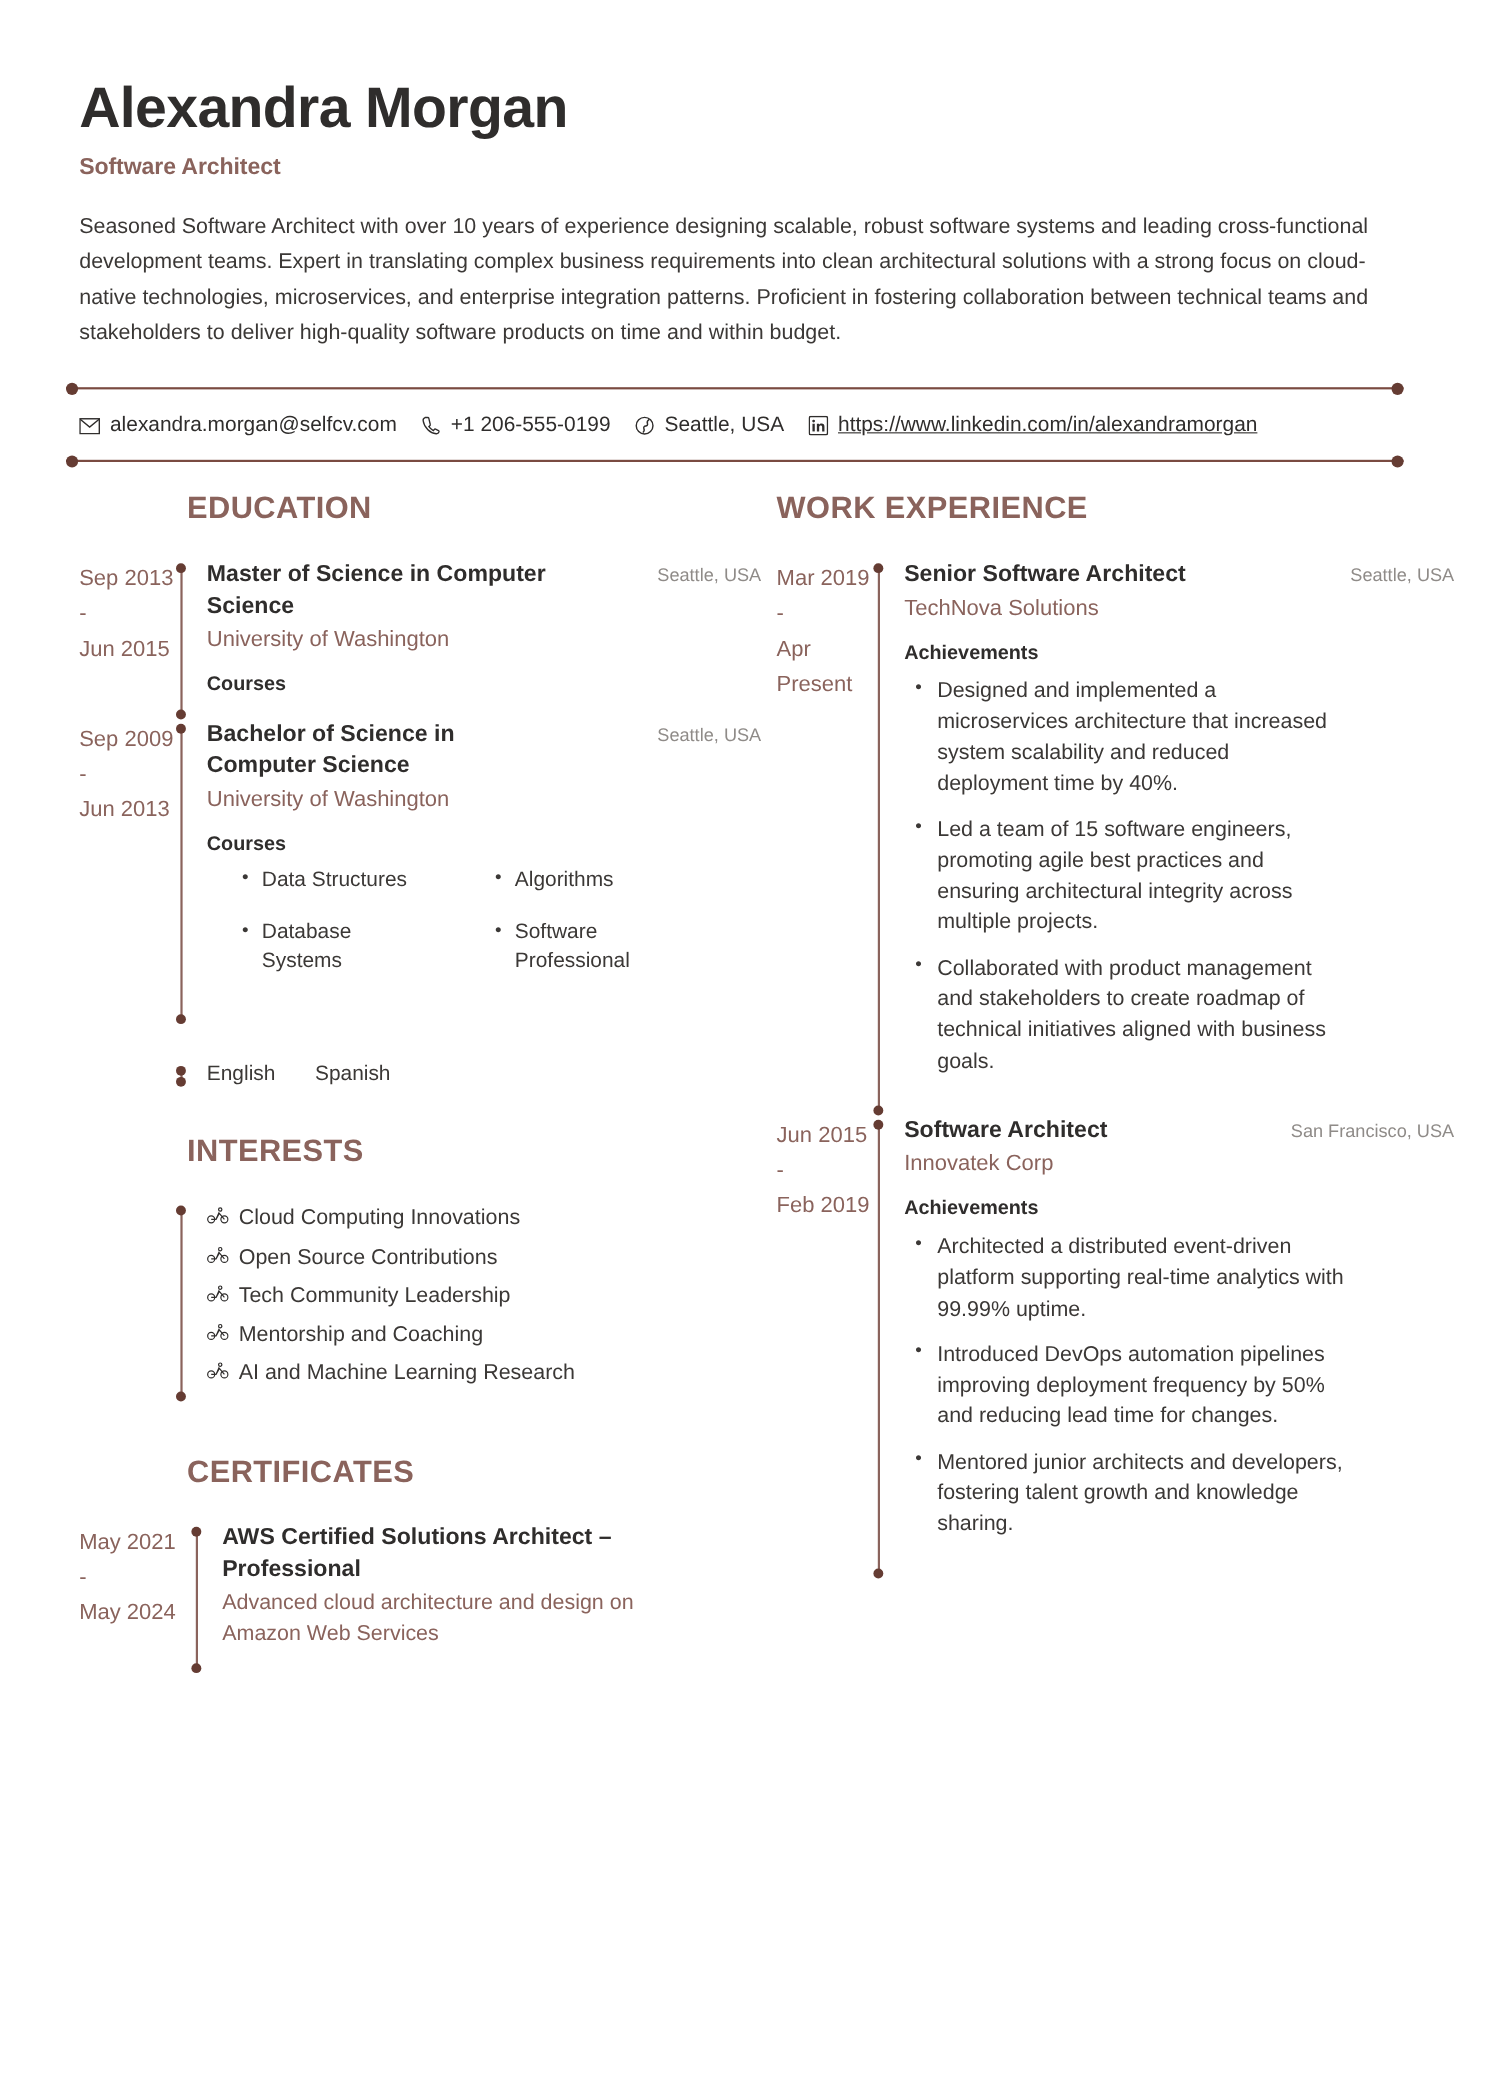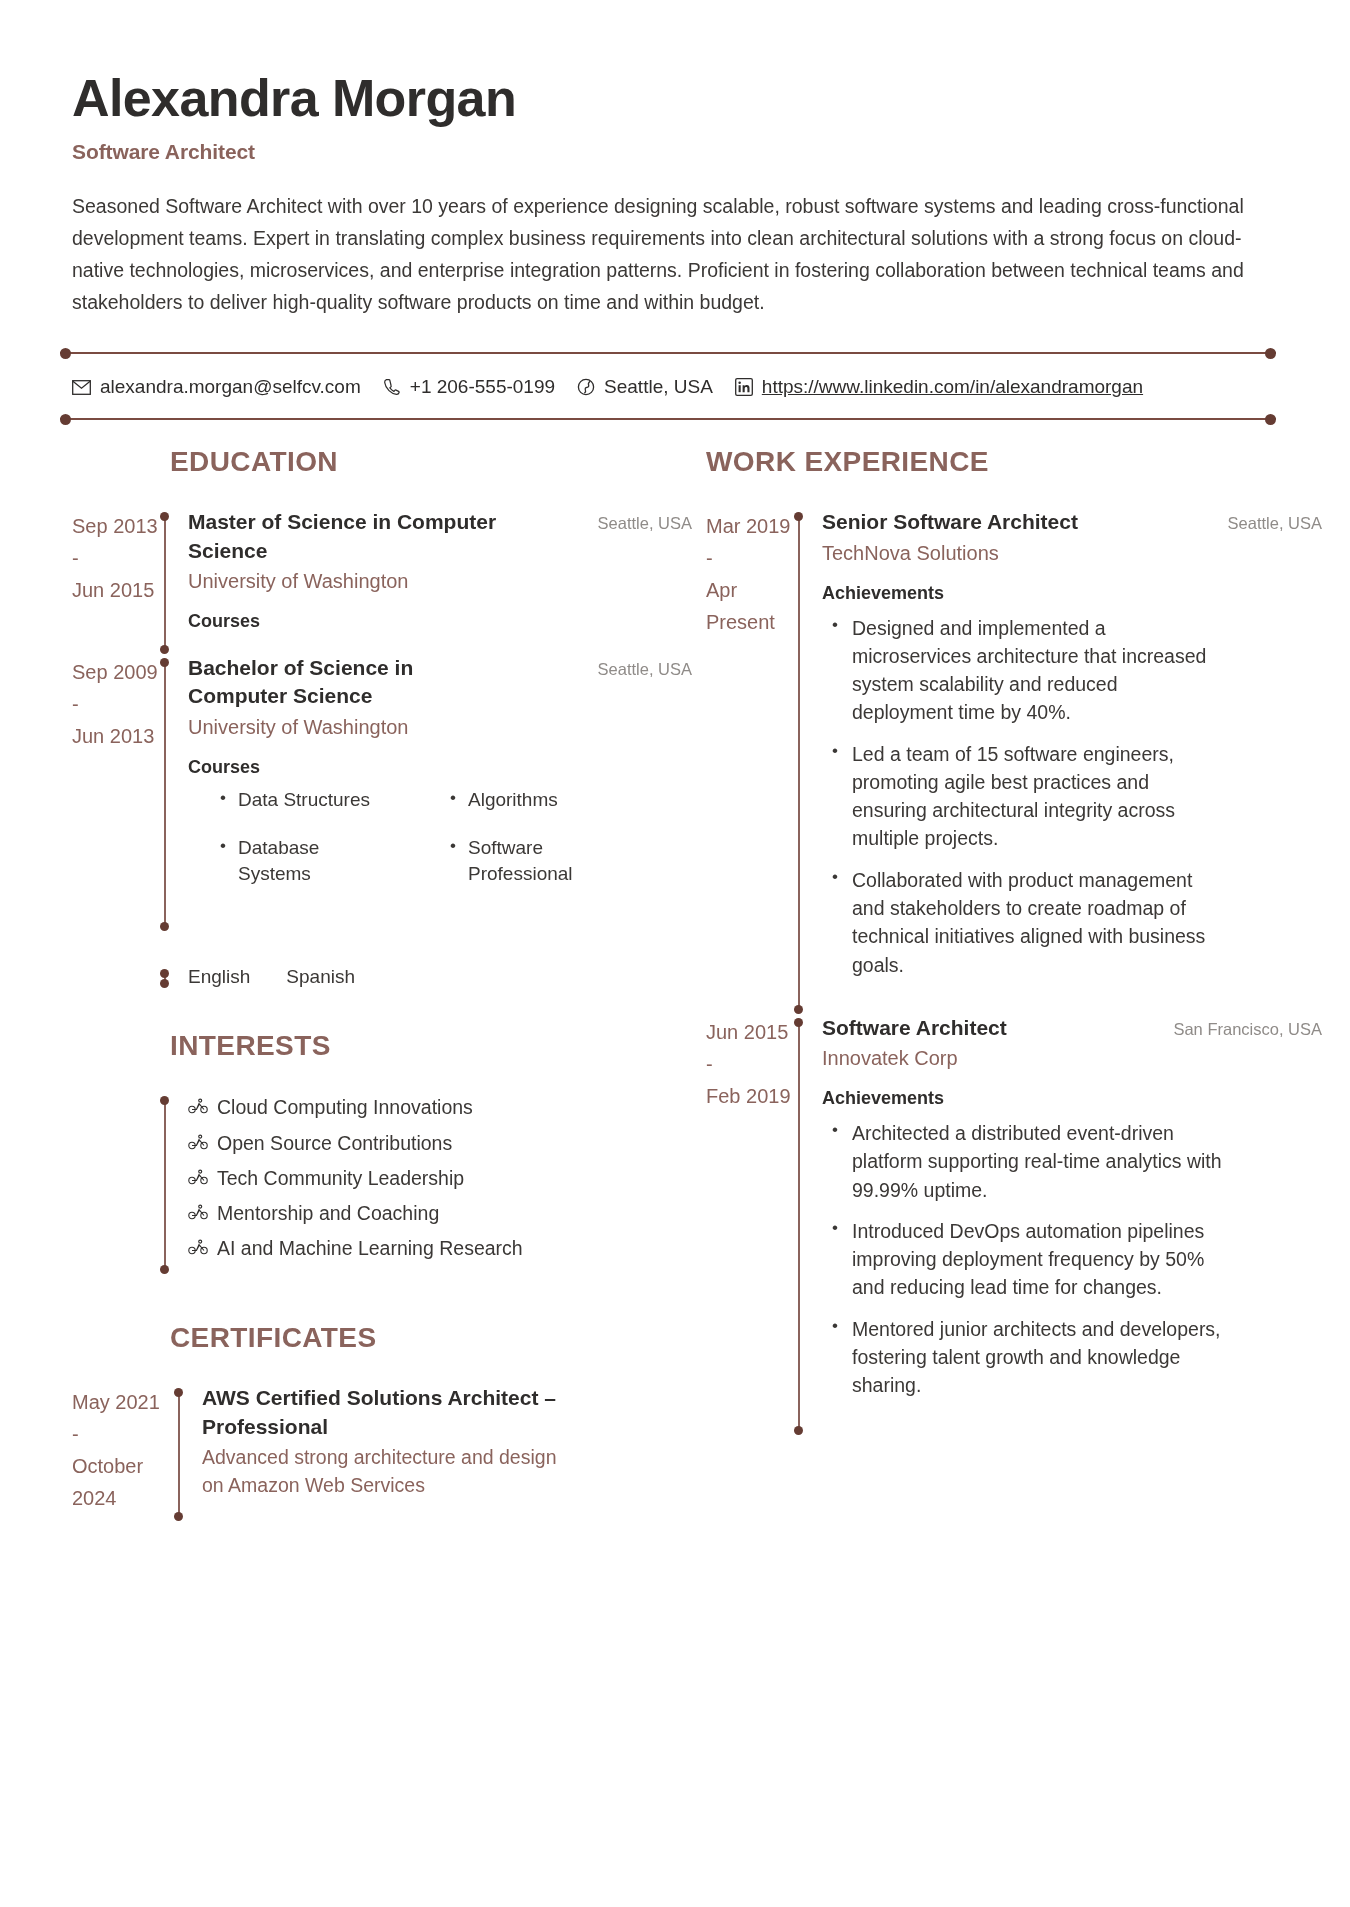--- a/index.html
+++ b/index.html
@@ -462,30 +462,30 @@
           </div>
         </div>
       </div>
 
       <div class="section" style="margin-top:48px;">
         <div class="section-title">CERTIFICATES</div>
         <div class="entry">
           <div class="date cert">
             <div>May 2021</div>
             <div class="dash">-</div>
-            <div>October 2024</div>
+            <div>May 2024</div>
           </div>
           <div class="tl">
             <div class="line"></div>
             <div class="dot-top"></div>
             <div class="dot-bot"></div>
           </div>
           <div class="body">
             <div class="cert-title">AWS Certified Solutions Architect – Professional</div>
-            <div class="cert-desc">Advanced strong architecture and design on Amazon Web Services</div>
+            <div class="cert-desc">Advanced cloud architecture and design on Amazon Web Services</div>
           </div>
         </div>
       </div>
 
     </div>
 
     <div class="col-right">
       <div class="section-title wx">WORK EXPERIENCE</div>
 
       <div class="entry">

